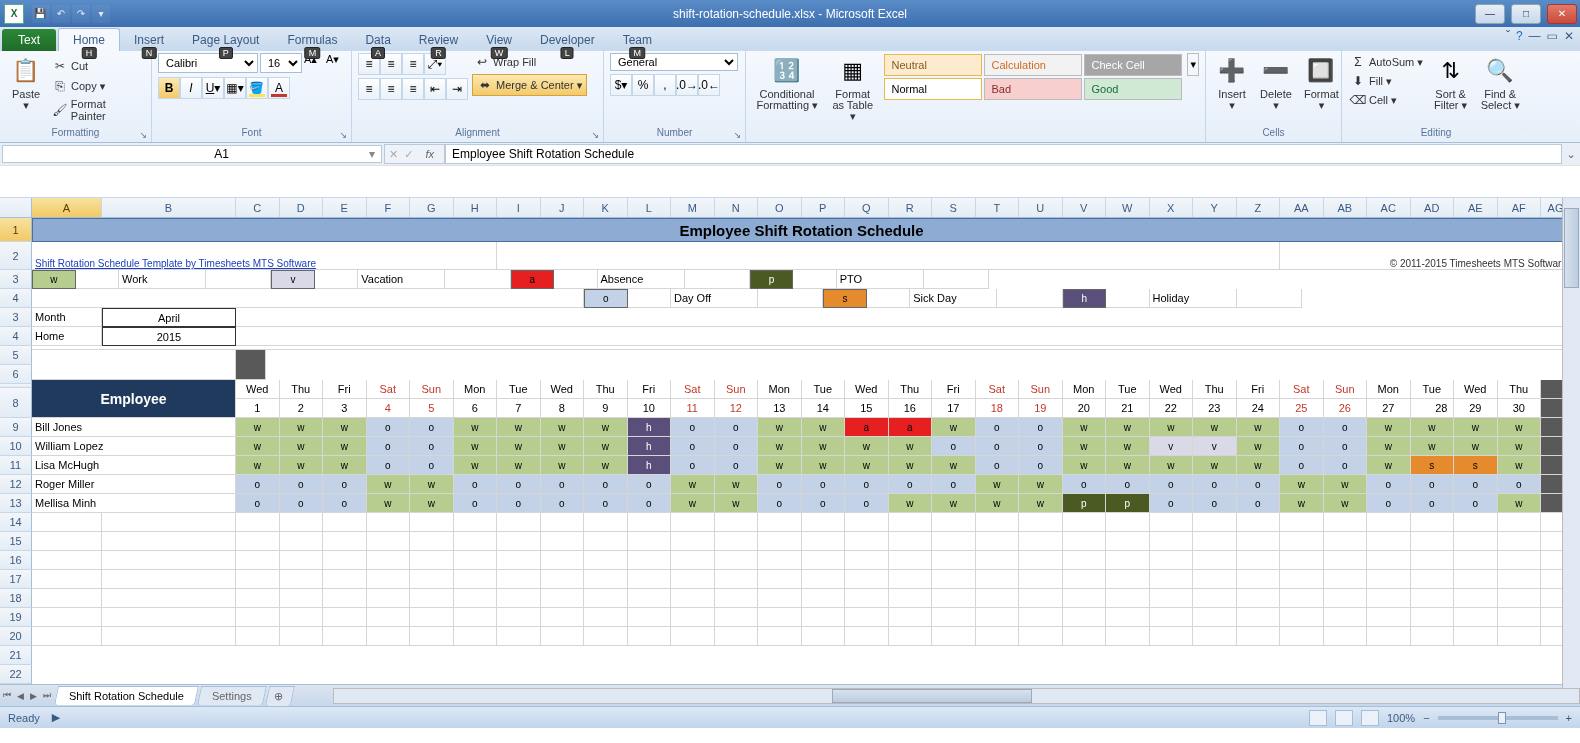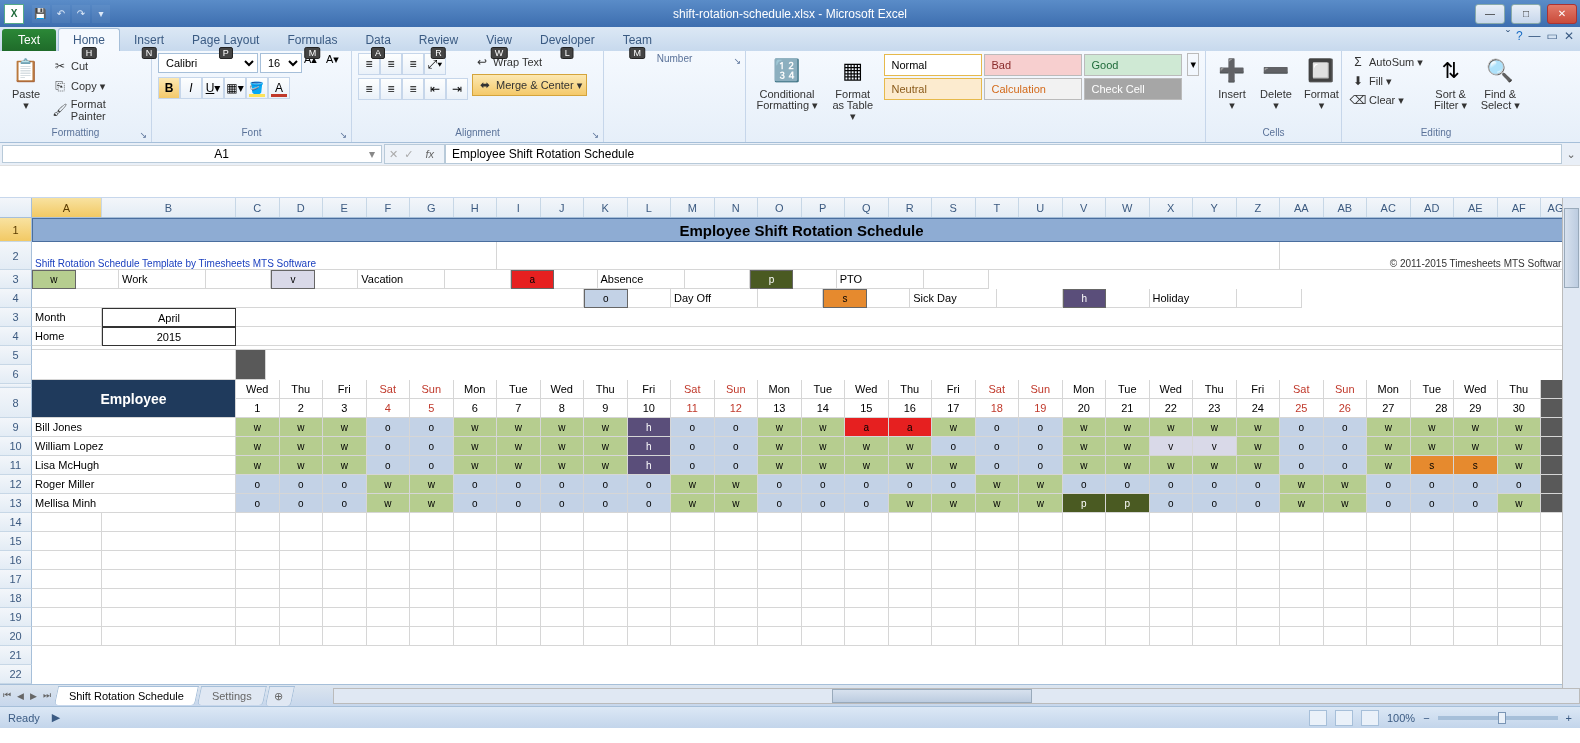--- a/index.html
+++ b/index.html
@@ -63,21 +63,21 @@
 .row-area { display:flex; }
 .row-headers { width:32px; }
 .row-h { height:19px; border-bottom:1px solid #c7d7e6; border-right:1px solid #a6bfd9; text-align:center; font-size:11px; color:#3c5a80; background:linear-gradient(#f3f6fa,#e3ecf5); display:flex;align-items:center;justify-content:center;}
 .row-h.sel { background:linear-gradient(#f8e2a0,#f2c964); color:#5a3b00;}
 .grid { position:relative; }
 .grow { display:flex; height:19px;}
 .gcell { border-right:1px solid #d6d6d6; border-bottom:1px solid #d6d6d6; font-size:11px; display:flex; align-items:center; padding:0 3px; overflow:hidden; white-space:nowrap;}
 
 
 .title-row { background:#8eacd3; border:1px solid #4a6e9e; font-weight:bold; font-size:15px; justify-content:center;}
-.link { color:#1a3fbf; font-size:10px;}
+.link { color:#1a3fbf; text-decoration:underline; font-size:10px;}
 .copyright{ font-size:10px; color:#333;}
 .company-name { font-style:italic; font-weight:bold; font-size:15px;}
 .month-header { background:#1f3a5c; color:#fff; font-weight:bold; font-size:18px; justify-content:center;}
 .emp-header { background:#1f3a5c; color:#fff; font-weight:bold; font-size:14px; justify-content:center;}
 .day-head { font-size:11px; text-align:center; justify-content:center; font-weight:normal;}
 .day-head.we { color:#c0392b;}
 .shift { justify-content:center; font-size:10px;}
 .sw { background:#b6cd8f;} .so{ background:#c3d2e6;} .sh{background:#5a4e7a;color:#fff;} .sa{background:#e62020;color:#000;} .sv{background:#d9d9e8;} .ss{background:#e68a2e;} .sp{background:#4a5a22;color:#fff;} .empty-ag{background:#595959;}
 .legend-box{width:43.5px;justify-content:center;font-size:10px;}
 .bord{border:1px solid #666 !important;}
@@ -201,52 +201,62 @@
             <div class="tg">≡</div>
             <div class="tg">≡</div>
             <div class="tg">≡</div>
             <div class="tg">⇤</div>
             <div class="tg">⇥</div>
           </div>
       </div>
       <div style="display:flex;flex-direction:column;gap:3px;">
         <div class="fmt-btn">
             <span class="ico">↩</span>
-            <span>Wrap Text</span>
+            <span>Wrap Fill</span>
           </div>
         <div class="fmt-btn" style="background:linear-gradient(#fce8b2,#f4c96a);border:1px solid #d4a43c;padding:2px 4px;"><span class="ico">⬌</span><span>Merge &amp; Center</span> ▾</div>
       </div>
     </div>
     <div class="group-label"><span>Alignment</span><span class="dlg">↘</span></div>
   </div>
 
   <div class="ribbon-group" style="width:142px;">
+    <div class="group-body" style="flex-direction:column;gap:3px;">
+      <select class="rib-dd" style="width:128px;"><option>General</option></select>
+      <div class="toggle-row">
+        <div class="tg">$▾</div>
+        <div class="tg">%</div>
+        <div class="tg">,</div>
+        <div class="tg">.0→</div>
+        <div class="tg">.0←</div>
+      </div>
+    </div>
     <div class="group-label"><span>Number</span><span class="dlg">↘</span></div>
   </div>
 
   <div class="ribbon-group" style="width:460px;">
     <div class="group-body">
       <div class="big-btn">
           <div class="ico">🔢</div>
           <div class="lbl"><span>Conditional Formatting</span> ▾</div>
         </div>
       <div class="big-btn">
           <div class="ico">▦</div>
           <div class="lbl"><span>Format as Table</span> ▾</div>
         </div>
       <div>
         <div style="display:flex;">
+            <div class="style-cell neutral">Neutral</div>
+            <div class="style-cell calc">Calculation</div>
+            <div class="style-cell check">Check Cell</div>
+          </div>
+        <div style="display:flex;">
             <div class="style-cell normal">Normal</div>
             <div class="style-cell bad">Bad</div>
             <div class="style-cell good">Good</div>
-          </div>
-        <div style="display:flex;">
-            <div class="style-cell neutral">Neutral</div>
-            <div class="style-cell calc">Calculation</div>
-            <div class="style-cell check">Check Cell</div>
           </div>
       </div>
       <div style="display:flex;flex-direction:column;justify-content:center;">
           <span style="border:1px solid #bbb;padding:4px 2px;">▾</span>
         </div>
     </div>
   </div>
 
   <div class="ribbon-group" style="width:136px;">
     <div class="group-body">
@@ -264,21 +274,21 @@
         </div>
     </div>
     <div class="group-label"><span>Cells</span></div>
   </div>
 
   <div class="ribbon-group" style="width:188px;border-right:none;">
     <div class="group-body">
       <div style="display:flex;flex-direction:column;gap:1px;">
         <div class="fmt-btn"><span class="ico">Σ</span><span>AutoSum</span> ▾</div>
         <div class="fmt-btn"><span class="ico">⬇</span><span>Fill</span> ▾</div>
-        <div class="fmt-btn"><span class="ico">⌫</span><span>Clear</span> ▾</div>
+        <div class="fmt-btn"><span class="ico">⌫</span><span>Cell</span> ▾</div>
       </div>
       <div class="big-btn">
           <div class="ico">⇅</div>
           <div class="lbl"><span>Sort &amp; Filter</span> ▾</div>
         </div>
       <div class="big-btn">
           <div class="ico">🔍</div>
           <div class="lbl"><span>Find &amp; Select</span> ▾</div>
         </div>
     </div>

